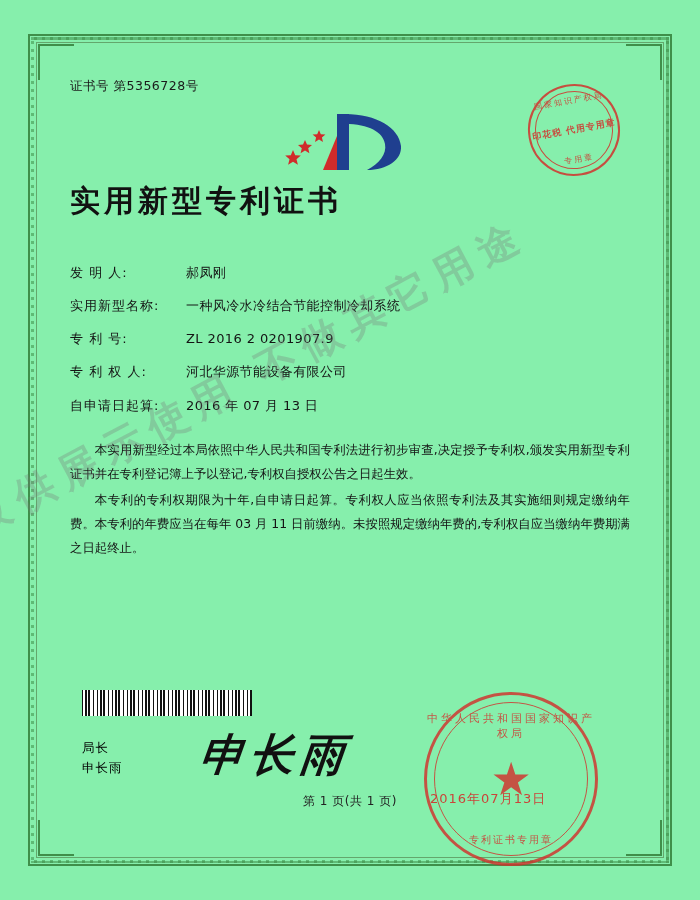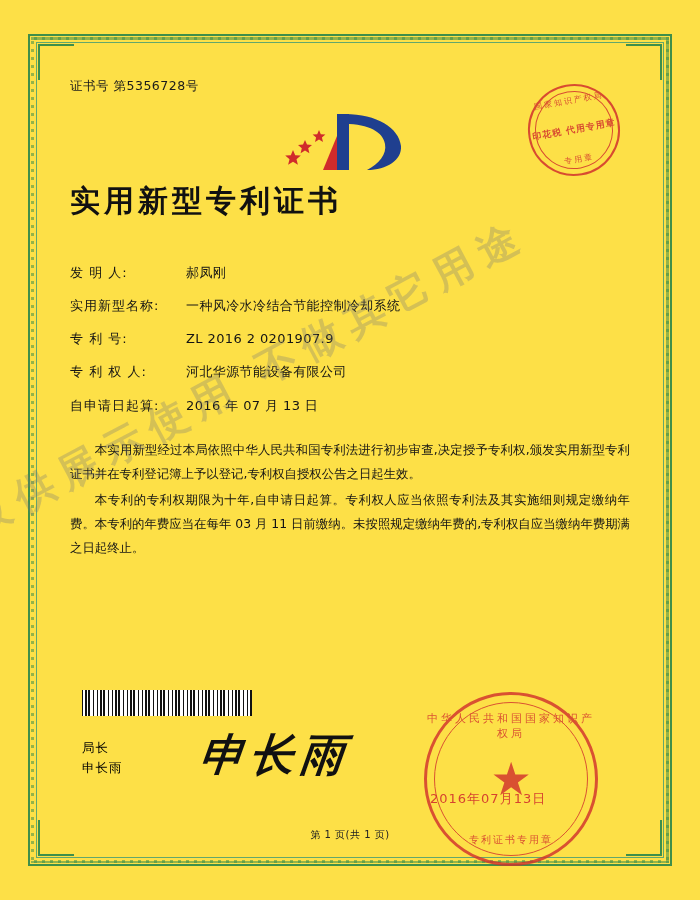--- a/index.html
+++ b/index.html
@@ -13,21 +13,21 @@
     font-family: "DejaVu Sans", "Liberation Sans", sans-serif;
     overflow: hidden;
     position: relative;
   }
 
   
   .page {
     position: absolute;
     left: 0; top: 0;
     width: 700px; height: 900px;
-    background: #fde047;
+    background: #86efac;
   }
 
   
   .border-outer {
     position: absolute;
     left: 28px; top: 34px;
     width: 644px; height: 832px;
     border: 2px solid #3f8f4a;
     box-sizing: border-box;
   }
@@ -160,23 +160,23 @@
     font-weight: bold;
     font-style: italic;
     letter-spacing: 6px;
     color: #111;
     transform: skewX(-6deg);
   }
 
   .page-no {
     position: absolute;
     left: 0; right: 0;
-    top: 828px;
+    top: 793px;
     text-align: center;
-    font-size: 10px;
+    font-size: 12px;
     color: #222;
     letter-spacing: .5px;
   }
 
   
   .stamp-small {
     position: absolute;
     left: 528px; top: 84px;
     width: 88px; height: 88px;
     border: 2px solid #d2322d;

